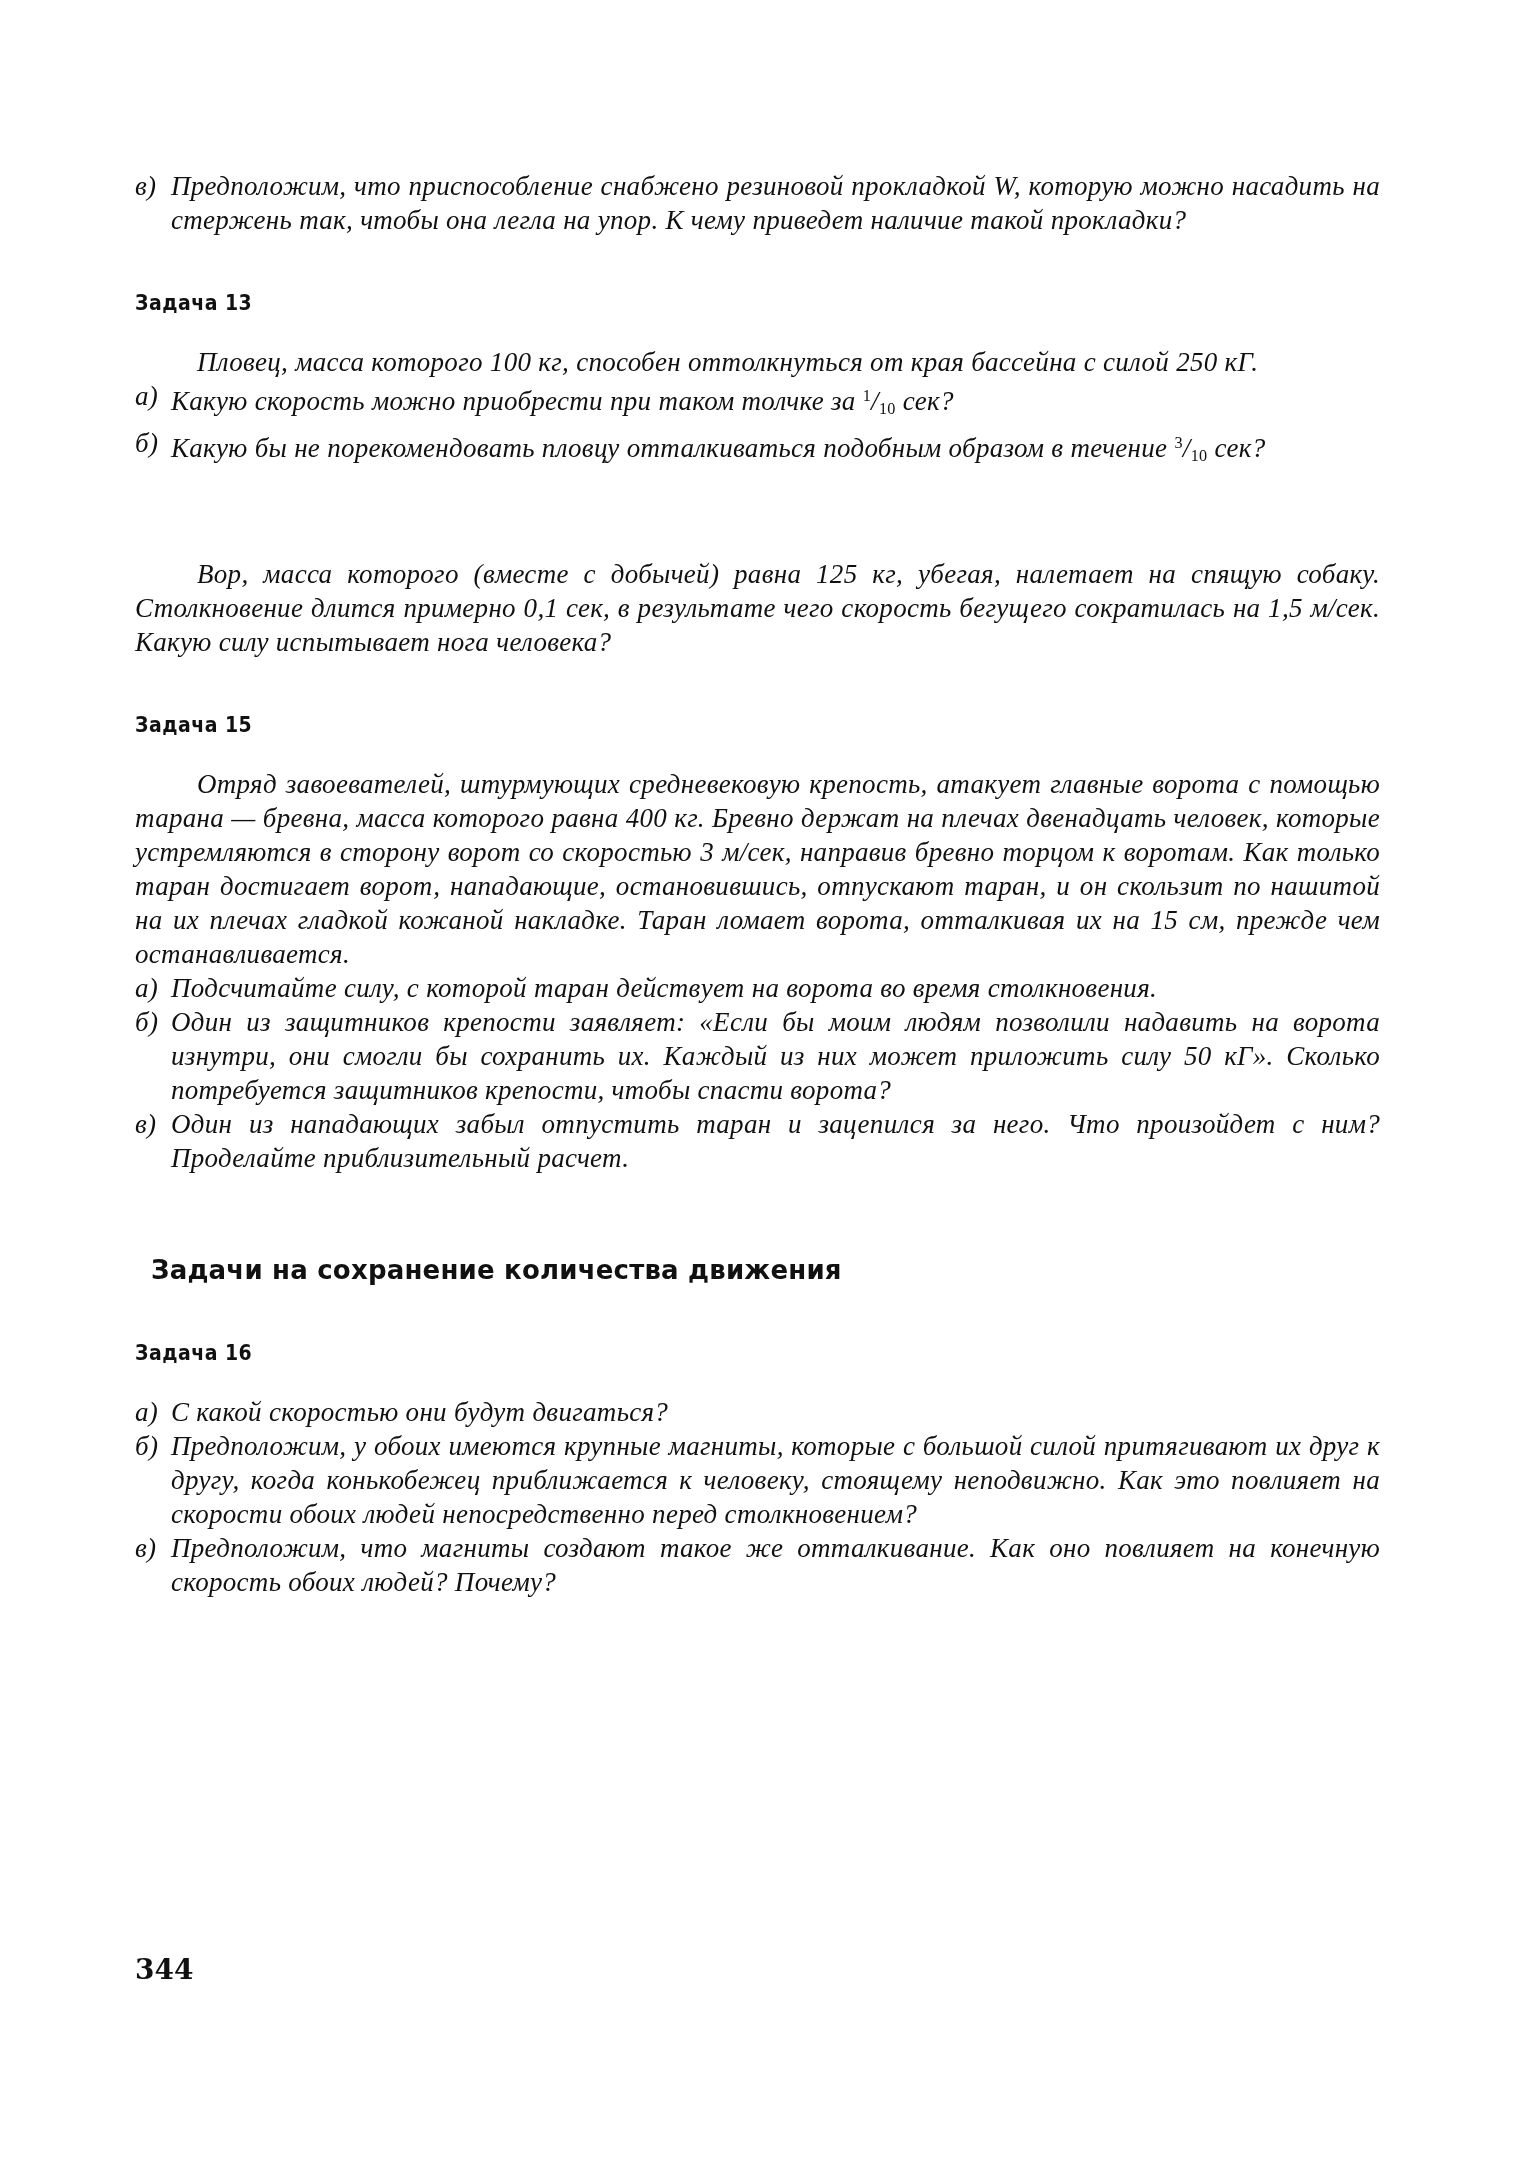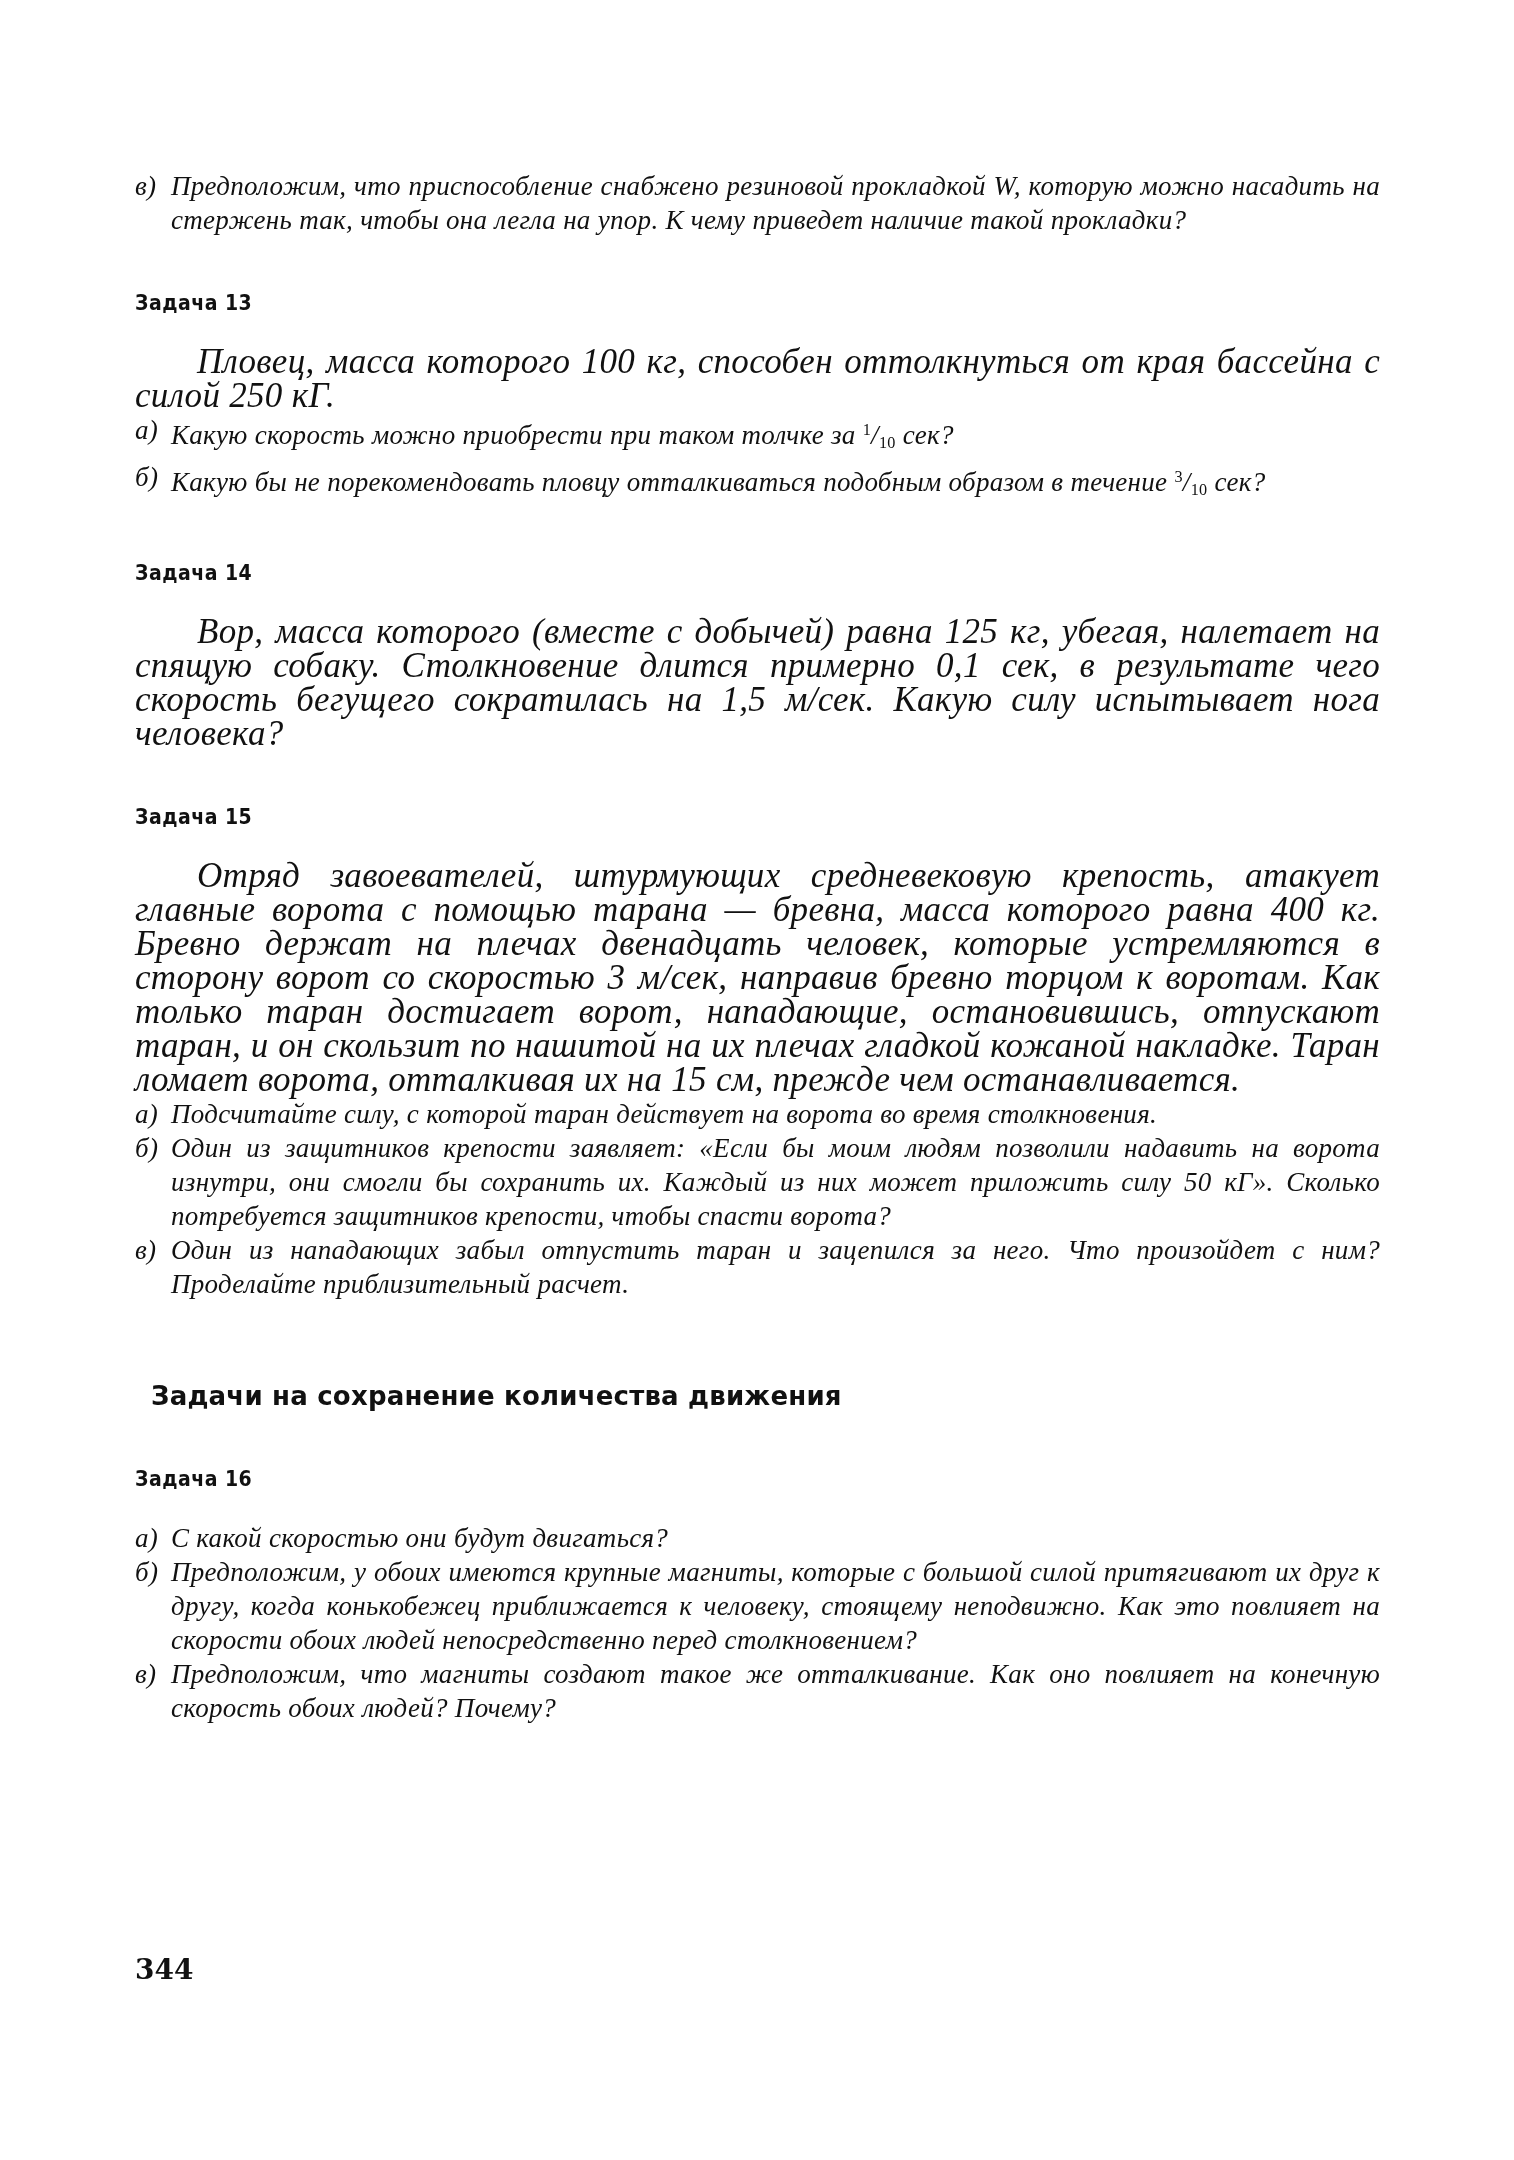--- a/index.html
+++ b/index.html
@@ -12,21 +12,21 @@
       font-family: "DejaVu Serif", "Liberation Serif", serif;
     }
     .page {
       position: absolute;
       left: 135px;
       top: 155px;
       width: 1245px;
     }
     .para {
       font-style: italic;
-      font-size: 35px;
+      font-size: 27px;
       line-height: 34px;
       text-align: justify;
       margin: 0;
       font-family: "Liberation Serif", "DejaVu Serif", serif;
       letter-spacing: 0.3px;
     }
     .indent { text-indent: 62px; }
     .item {
       display: flex;
       font-style: italic;
@@ -85,21 +85,20 @@
     <span class="marker">а)</span>
     <span class="body"><span>Какую скорость можно приобрести при таком толчке за </span><span class="frac"><sup>1</sup>/<sub>10</sub></span><span> сек?</span></span>
   </div>
   <div class="item">
     <span class="marker">б)</span>
     <span class="body"><span>Какую бы не порекомендовать пловцу отталкиваться подобным образом в течение </span><span class="frac"><sup>3</sup>/<sub>10</sub></span><span> сек?</span></span>
   </div>
 
   <div class="gap-task-before"></div>
 
-  <h3 class="task-title">Задача 14</h3>
   <div class="gap-title-after"></div>
   <p class="para indent">Вор, масса которого (вместе с добычей) равна 125 кг, убегая, налетает на спящую собаку. Столкновение длится примерно 0,1 сек, в результате чего скорость бегущего сократилась на 1,5 м/сек. Какую силу испытывает нога человека?</p>
 
   <div class="gap-task-before"></div>
 
   <h3 class="task-title">Задача 15</h3>
   <div class="gap-title-after"></div>
   <p class="para indent">Отряд завоевателей, штурмующих средневековую крепость, атакует главные ворота с помощью тарана — бревна, масса которого равна 400 кг. Бревно держат на плечах двенадцать человек, которые устремляются в сторону ворот со скоростью 3 м/сек, направив бревно торцом к воротам. Как только таран достигает ворот, нападающие, остановившись, отпускают таран, и он скользит по нашитой на их плечах гладкой кожаной накладке. Таран ломает ворота, отталкивая их на 15 см, прежде чем останавливается.</p>
   <div class="item">
     <span class="marker">а)</span>

